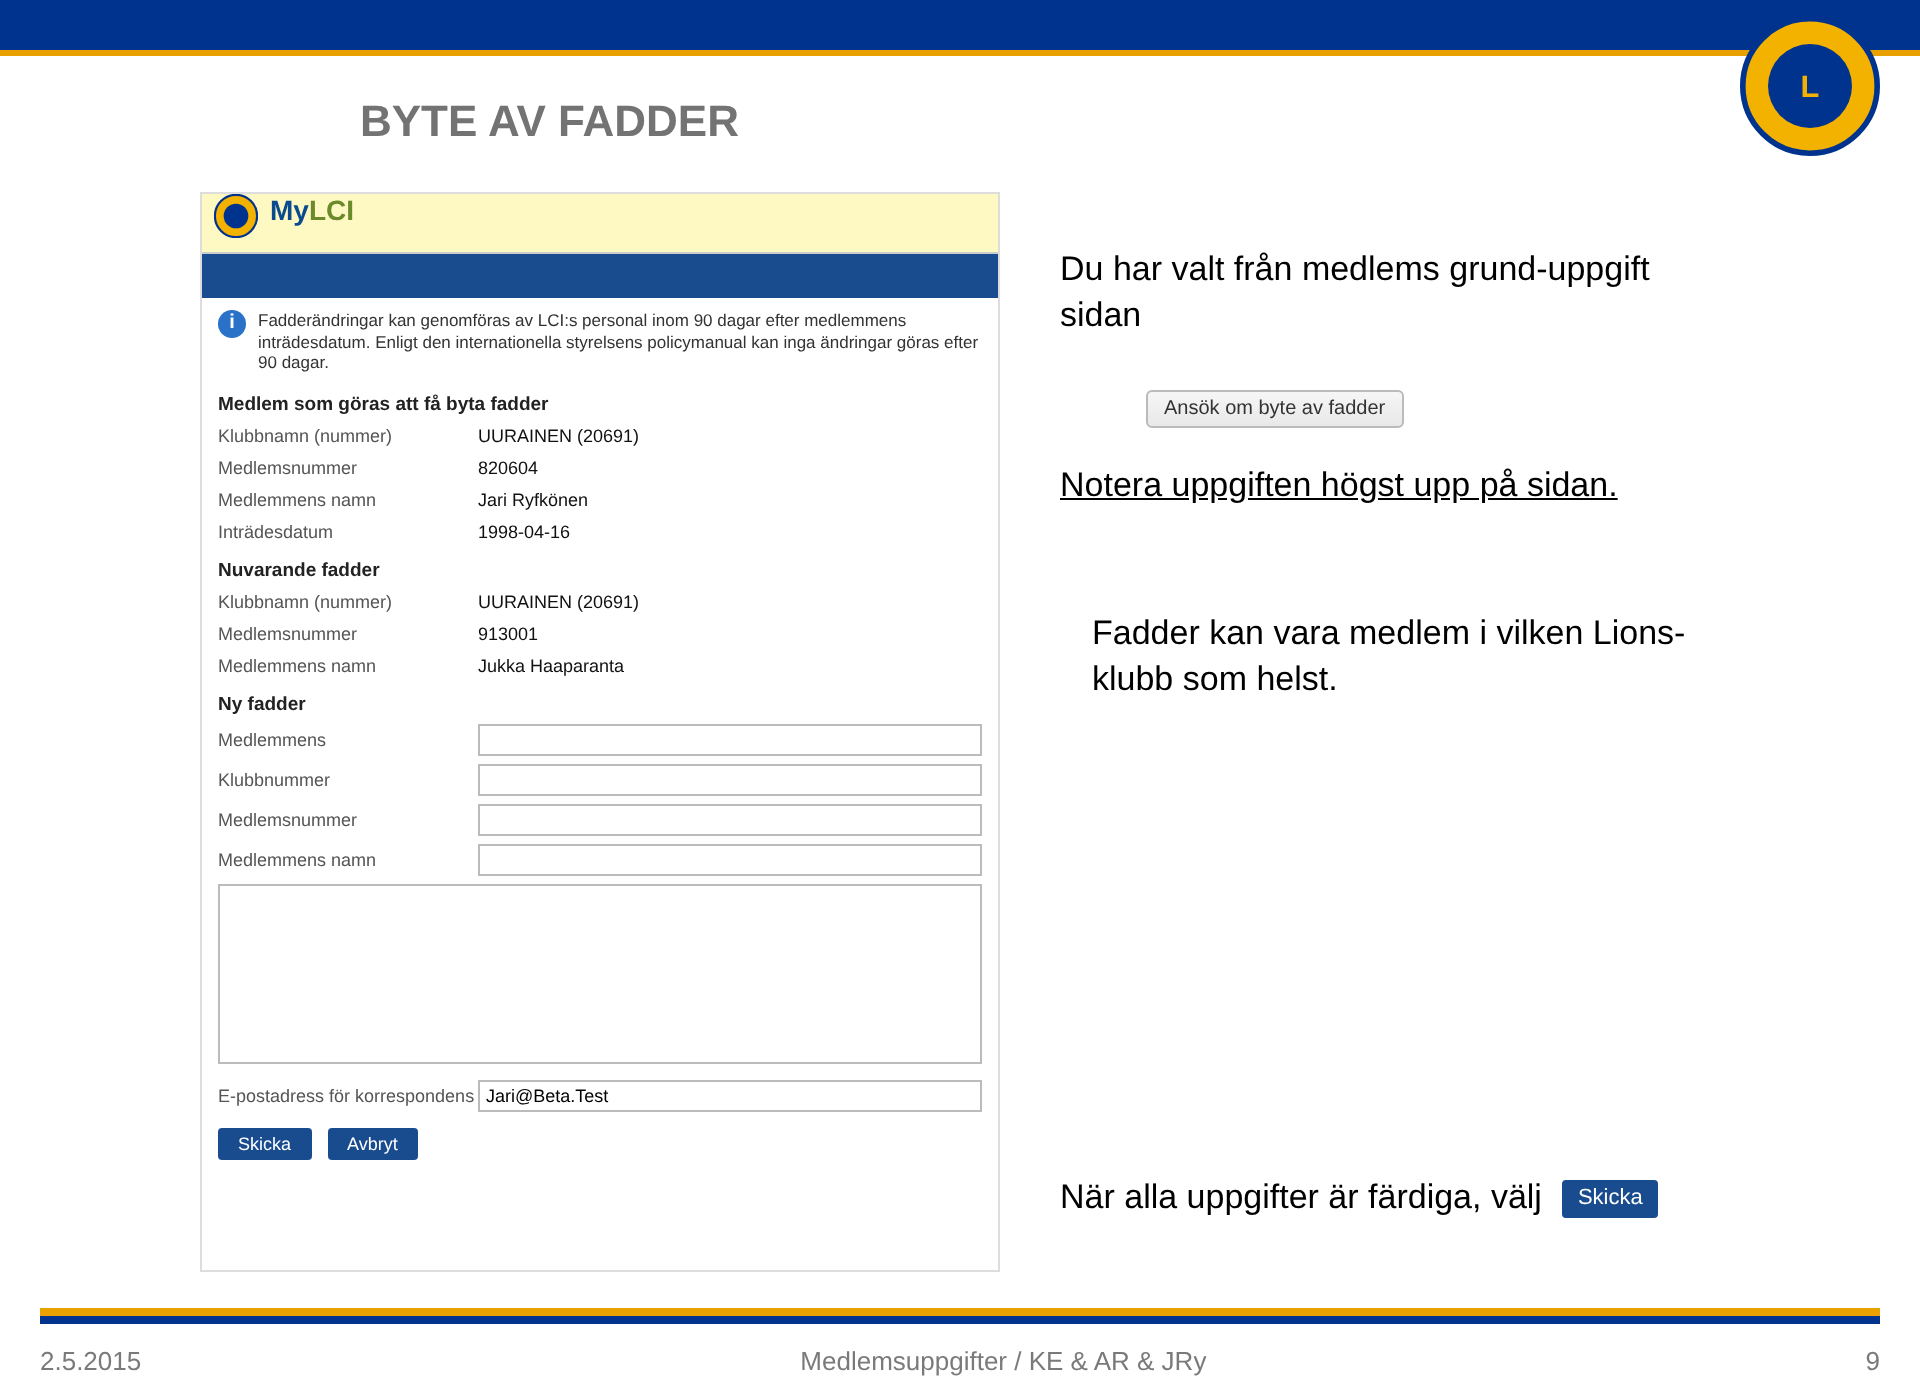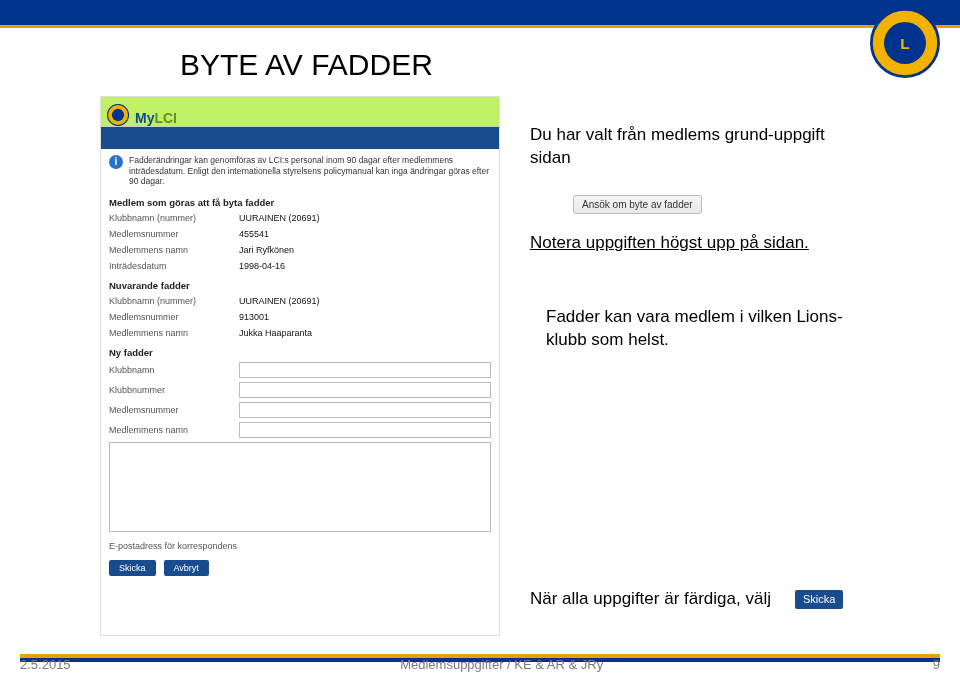--- a/index.html
+++ b/index.html
@@ -20,42 +20,42 @@
   }
   .logo-top-right {
     position: absolute;
     top: 8px; right: 20px;
     width: 70px; height: 70px;
   }
   .slide-title {
     position: absolute;
     top: 48px;
     left: 180px;
-    font-size: 30px;
-    font-weight: normal;
-    color: #000000;
+    font-size: 22px;
+    font-weight: bold;
+    color: #737373;
   }
   
   .screenshot {
     position: absolute;
     top: 96px;
     left: 100px;
     width: 400px;
     height: 540px;
     font-size: 9.5px;
     color: #333;
     border: 1px solid #ddd;
     background: #fff;
   }
   .ss-header {
     height: 30px;
-    background: #bef264;
+    background: #fef9c3;
     border-bottom: 1px solid #ccc;
     display: flex;
-    align-items: flex-end;
+    align-items: flex-start;
     padding: 0 6px;
     gap: 6px;
   }
   .mini-logo { width: 22px; height: 22px; }
   .mylci-text { font-size: 14px; font-weight: bold; }
   .mylci-my { color: #0a4b8f; }
   .mylci-lci { color: #6b8a2a; }
   .menu-bar {
     height: 22px;
     background: #194c8f;
@@ -152,21 +152,21 @@
     position: absolute;
     left: 530px;
     width: 320px;
     font-size: 17px;
     line-height: 1.35;
     color: #000;
   }
   .instr.block1 { top: 124px; }
   .instr.block2 { top: 232px; text-decoration: underline; }
   .instr.block3 { top: 306px; margin-left: 16px; }
-  .instr.block4 { top: 588px; display:flex; align-items:center; gap:24px;}
+  .instr.block4 { top: 588px; display:flex; align-items:center; gap:10px;}
   .skicka-pill {
     background: #194c8f;
     color: #fff;
     font-size: 11px;
     padding: 2px 8px;
     border-radius: 2px;
   }
   
   .bottom-yellow {
     position: absolute;
@@ -178,21 +178,21 @@
   .bottom-blue {
     position: absolute;
     left: 20px; right: 20px;
     bottom: 34px;
     height: 4px;
     background: #00338d;
   }
   .footer {
     position: absolute;
     left: 20px; right: 20px;
-    bottom: 24px;
+    bottom: 8px;
     display: flex;
     justify-content: space-between;
     font-size: 13px;
     color: #7a7a7a;
   }
   .ansok-wrap{
     position:absolute;
     left:530px;
     top:194px;
   }
@@ -247,21 +247,21 @@
   </div>
 
   <div class="section-heading">Medlem som göras att få byta fadder</div>
 
   <div class="field-row">
     <div class="field-label">Klubbnamn (nummer)</div>
     <div class="field-value">UURAINEN (20691)</div>
   </div>
   <div class="field-row">
     <div class="field-label">Medlemsnummer</div>
-    <div class="field-value">455541</div>
+    <div class="field-value">820604</div>
   </div>
   <div class="field-row">
     <div class="field-label">Medlemmens namn</div>
     <div class="field-value">Jari Ryfkönen</div>
   </div>
   <div class="field-row">
     <div class="field-label">Inträdesdatum</div>
     <div class="field-value">1998-04-16</div>
   </div>
 
@@ -276,21 +276,21 @@
     <div class="field-value">913001</div>
   </div>
   <div class="field-row">
     <div class="field-label">Medlemmens namn</div>
     <div class="field-value">Jukka Haaparanta</div>
   </div>
 
   <div class="section-heading">Ny fadder</div>
 
   <div class="field-row">
-    <div class="field-label">Klubbnamn</div>
+    <div class="field-label">Medlemmens</div>
     <input class="field-input" value="" style="">
   </div>
   <div class="field-row">
     <div class="field-label">Klubbnummer</div>
     <input class="field-input" value="" style="">
   </div>
   <div class="field-row">
     <div class="field-label">Medlemsnummer</div>
     <input class="field-input" value="" style="">
   </div>
@@ -298,20 +298,21 @@
     <div class="field-label">Medlemmens namn</div>
     <input class="field-input" value="" style="">
   </div>
 
   <div class="textarea-row">
     <textarea class="big-textarea" style=""></textarea>
   </div>
 
   <div class="field-row">
     <div class="field-label">E-postadress för korrespondens</div>
+    <input class="field-input" value="Jari@Beta.Test" style="">
   </div>
 
   <div class="btn-row">
     <button class="ss-btn">Skicka</button>
     <button class="ss-btn">Avbryt</button>
   </div>
 
 </div>
 
 <div class="bottom-yellow"></div>

